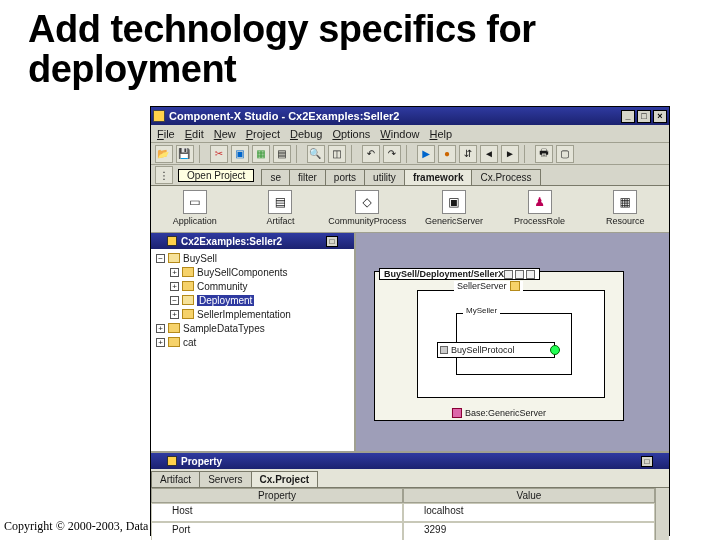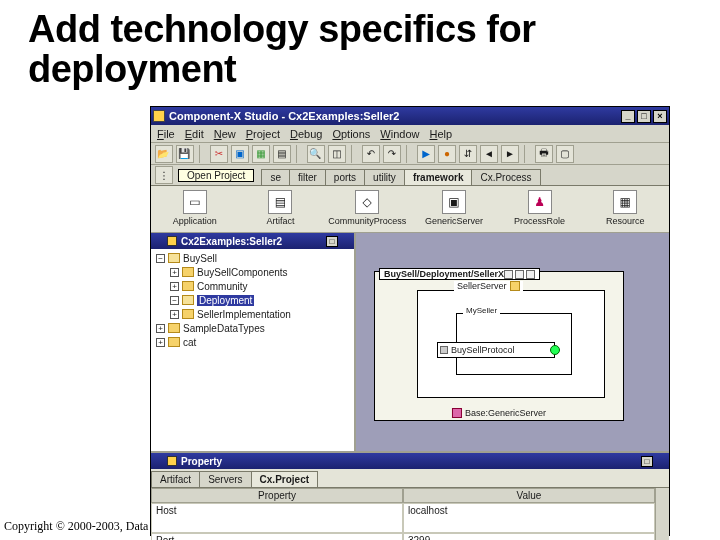--- a/index.html
+++ b/index.html
@@ -289,22 +289,22 @@
     font-size: 10px;
   }
   .pg-head {
     background: #d6d6ca;
     border: 1px solid #a0a090;
     text-align: center;
     padding: 1px;
   }
   .pg-cell {
     border: 1px solid #c8c8b8;
-    padding: 1px 4px;
-    height: 30px;
+    padding: 1px 20px;
+    height: 19px;
   }
   .vscroll {
     width: 14px;
     background: #d6d6ca;
     border-left: 1px solid #a0a090;
   }
 </style>
 </head>
 <body>
 

